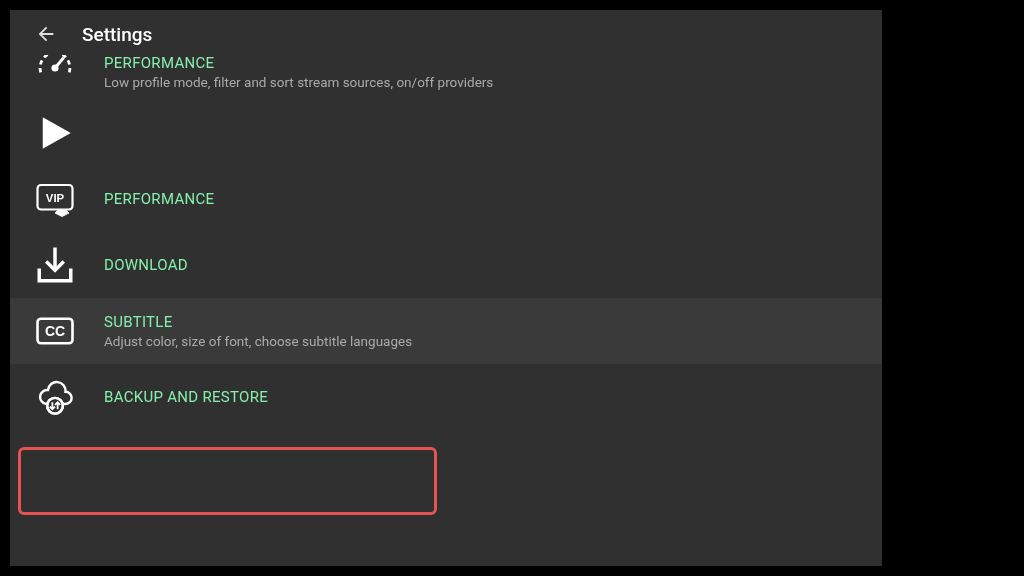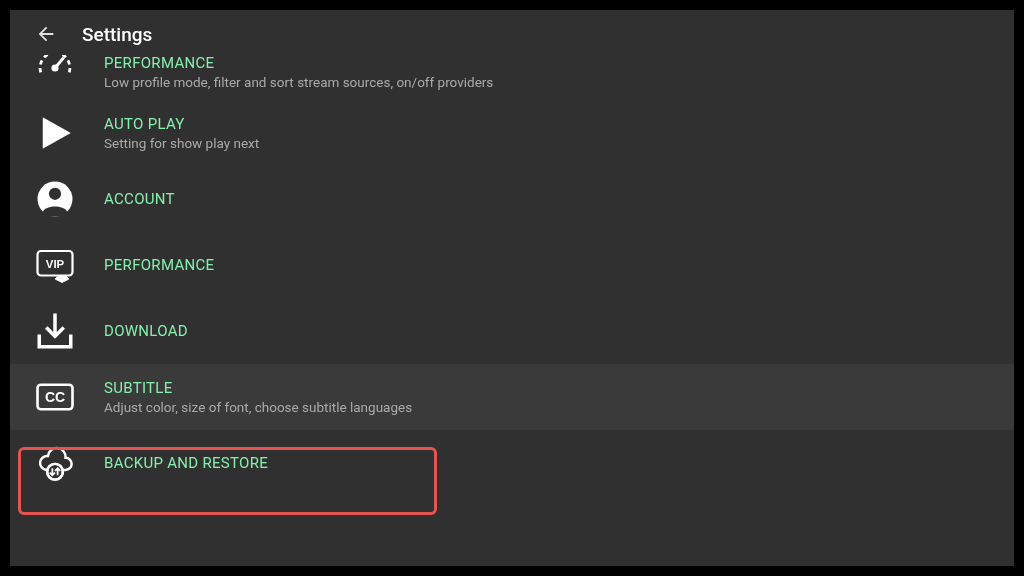--- a/index.html
+++ b/index.html
@@ -1,20 +1,20 @@
 <!DOCTYPE html>
 <html><head>
 <meta charset="utf-8">
 <style>
   * { box-sizing: border-box; margin: 0; padding: 0; }
   html, body { width: 1024px; height: 576px; background: #000; font-family: Roboto, Arial, sans-serif; }
   .screen {
     position: absolute;
     left: 10px; top: 10px;
-    width: 1004px; height: 556px;
+    width: 872px; height: 556px;
     background: #303030;
     overflow: hidden;
   }
   .header {
     display: flex;
     align-items: center;
     height: 48px;
     padding-left: 24px;
     gap: 24px;
   }
@@ -73,39 +73,22 @@
         <div class="desc">Low profile mode, filter and sort stream sources, on/off providers</div>
       </div>
     </div>
 
     <div class="item">
       <div class="icon">
         <svg width="42" height="42" viewBox="0 0 48 48" fill="#fff">
           <path d="M10 6 L42 24 L10 42 Z"></path>
         </svg>
       </div>
-      <div class="texts">
-        <div class="label">AUTO PLAY</div>
-        <div class="desc">Setting for show play next</div>
-      </div>
     </div>
 
-    <div class="item">
-      <div class="icon">
-        <svg width="42" height="42" viewBox="0 0 48 48">
-          <circle cx="24" cy="24" r="20" fill="#fff"></circle>
-          <circle cx="24" cy="18" r="7" fill="#303030"></circle>
-          <path d="M10 40 C10 30 38 30 38 40 L38 44 L10 44 Z" fill="#303030"></path>
-          <circle cx="24" cy="24" r="20" fill="none"></circle>
-        </svg>
-      </div>
-      <div class="texts">
-        <div class="label">ACCOUNT</div>
-      </div>
-    </div>
 
 
     <div class="item">
       <div class="icon">
         <svg width="42" height="42" viewBox="0 0 48 48" fill="none" stroke="#fff" stroke-width="2.5">
           <rect x="4" y="8" width="40" height="28" rx="4"></rect>
           <text x="24" y="27" text-anchor="middle" fill="#fff" font-size="13" font-weight="bold" font-family="Arial" stroke="none">VIP</text>
           <path d="M28 36 L24 40 L32 44 L40 40 L36 36" fill="#fff" stroke="#fff" stroke-width="1"></path>
         </svg>
       </div>

